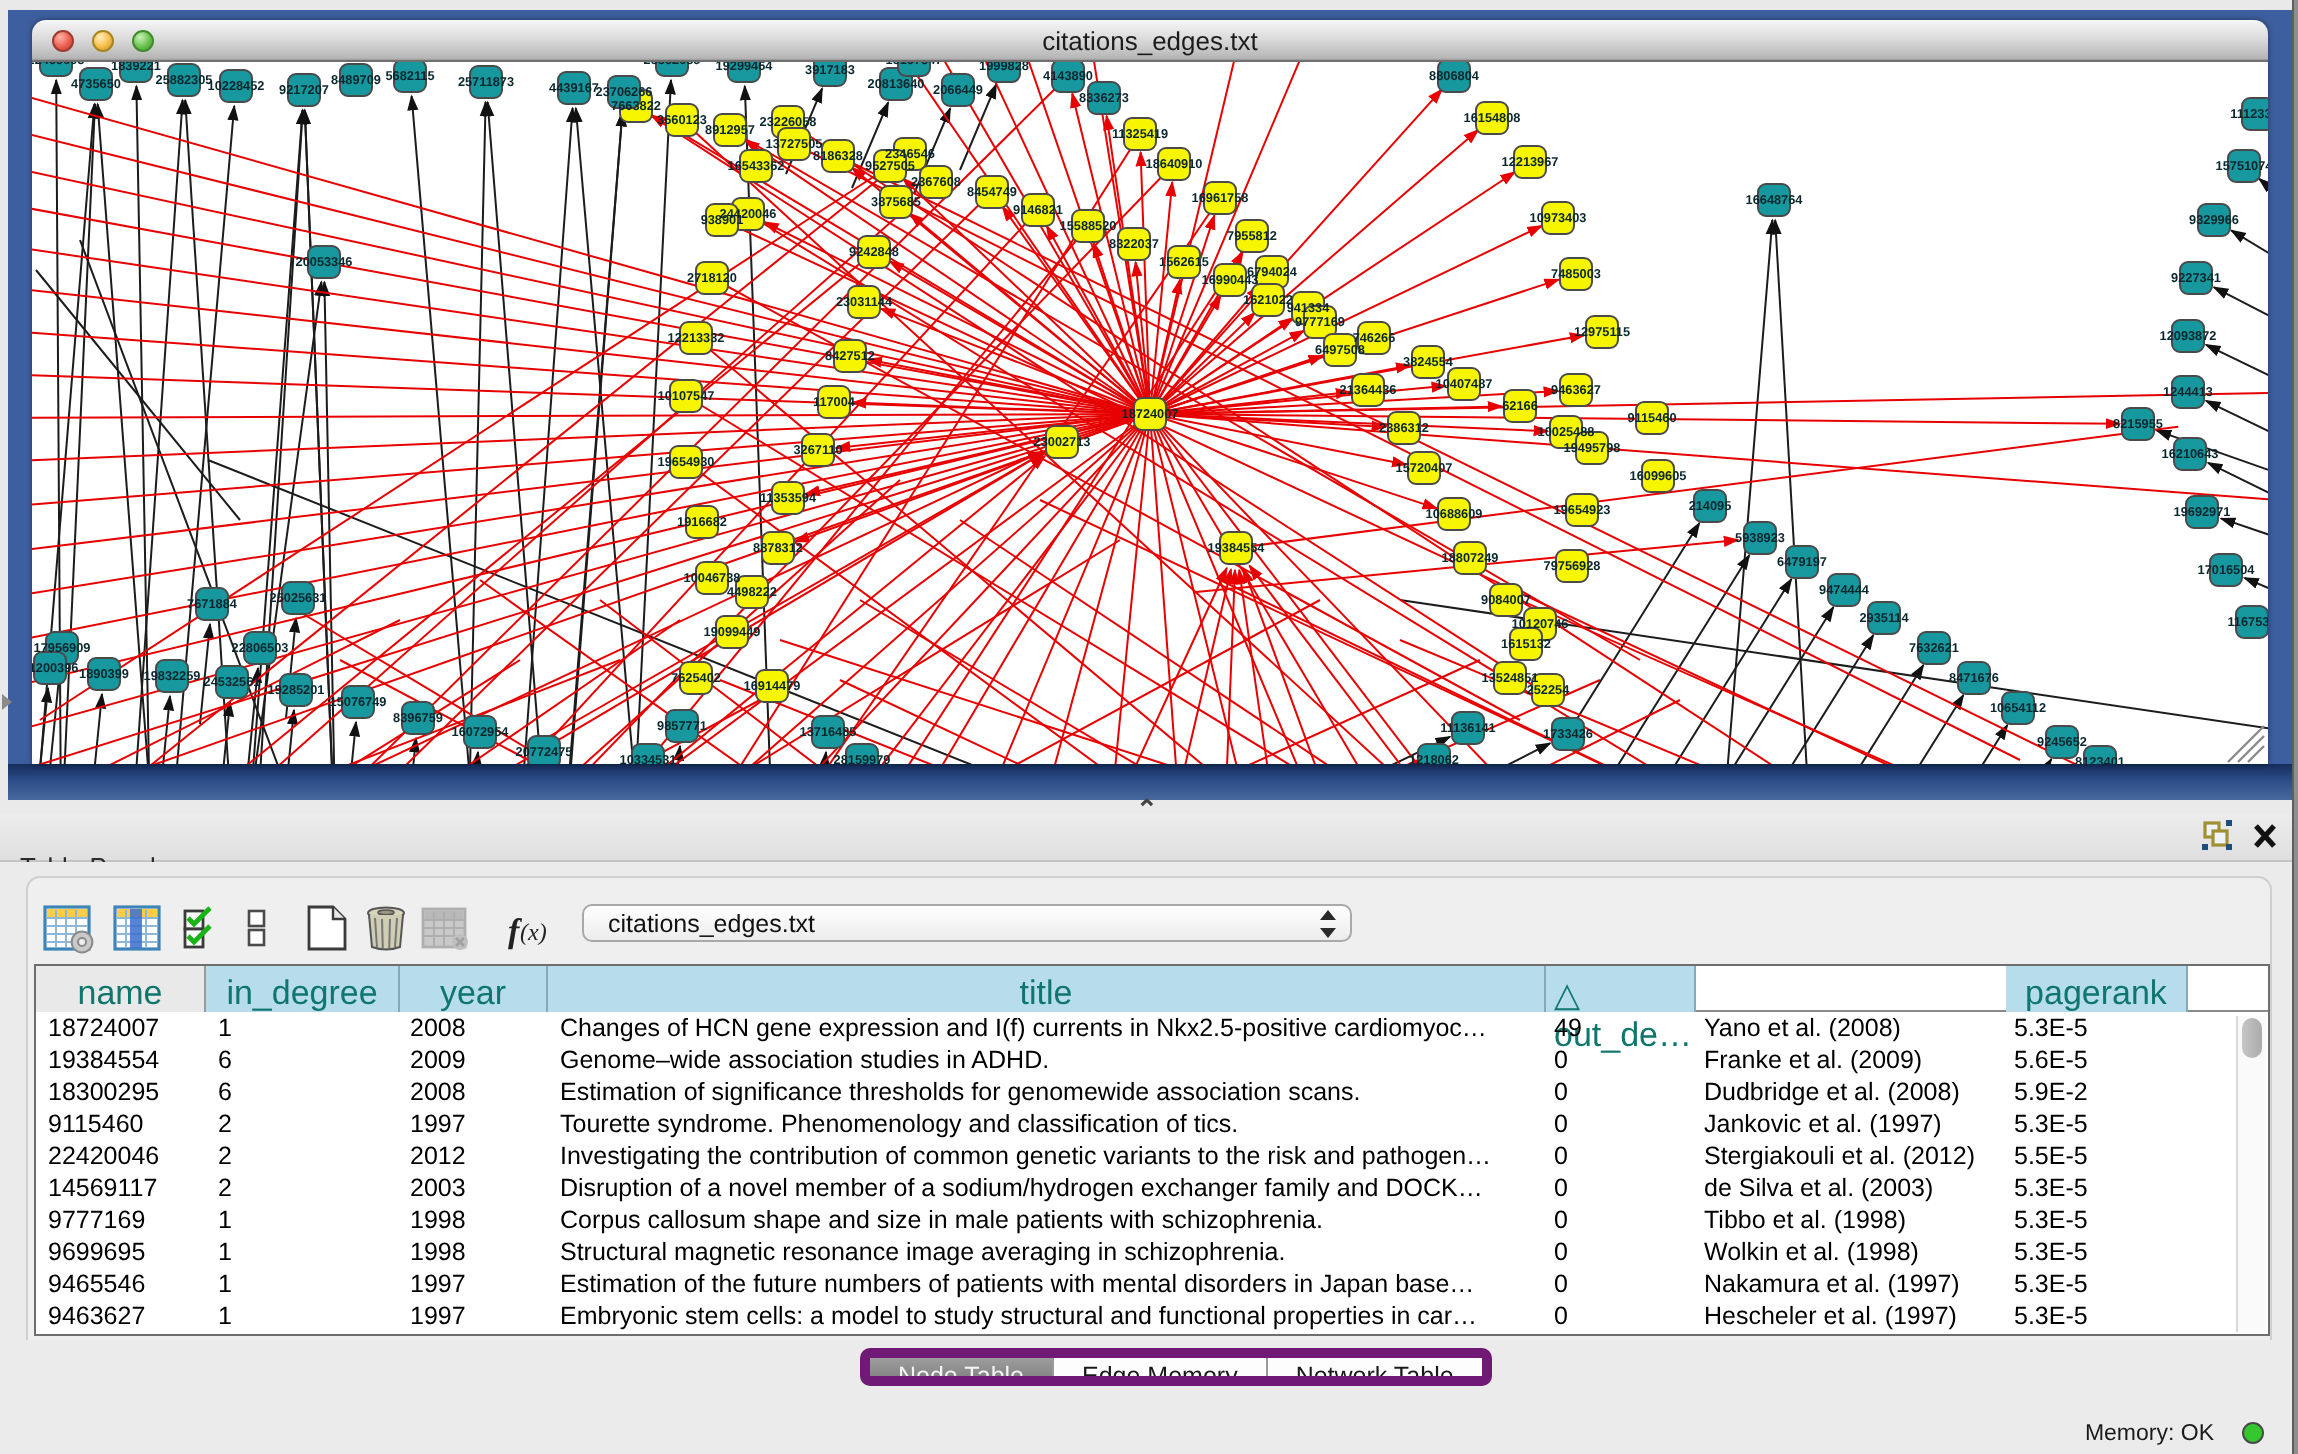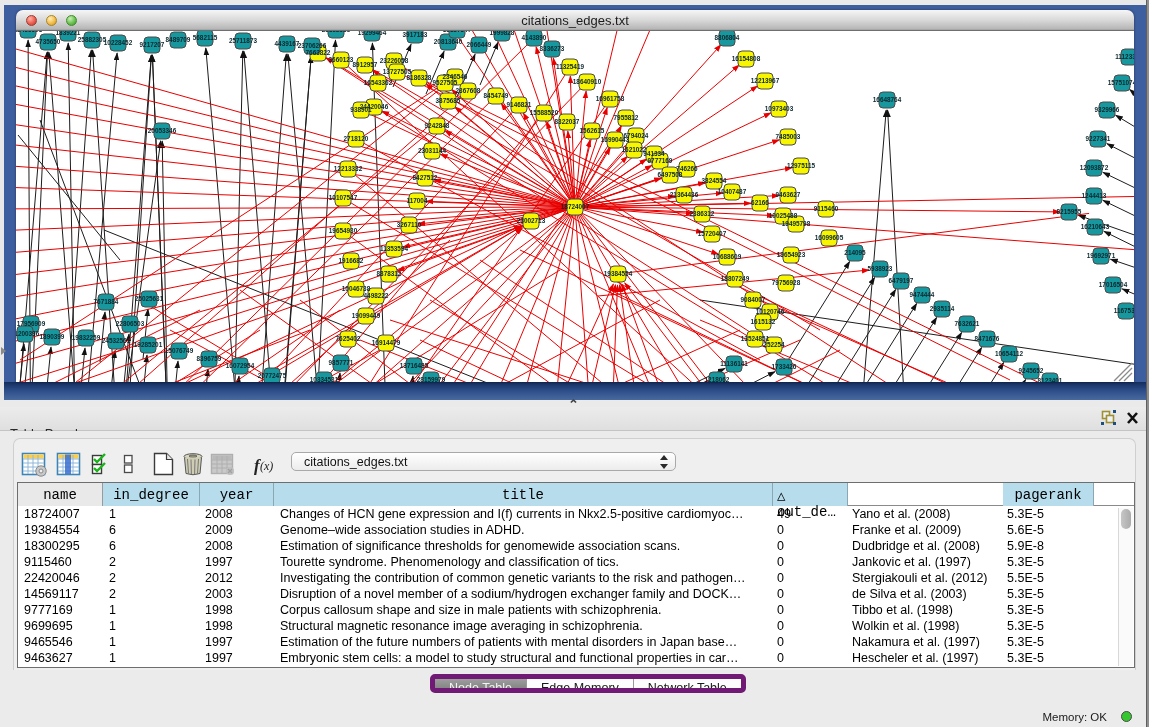--- a/index.html
+++ b/index.html
@@ -15,21 +15,21 @@
 #tlg { left:50px; background:radial-gradient(circle at 35% 30%, #c8f0b8, #6cc151 55%, #3f9130); border:1px solid #3f8d28;}
 #rightstrip { position:absolute; right:0; top:0; width:3.5px; height:727px; background:#8e8e8e; border-left:1px solid #5f5f5f; }
 #gripstrip { position:absolute; left:0; top:400px; width:1149px; height:7px; background:#eaeaea; }
 #caret { position:absolute; left:568px; top:397px; color:#444; font-size:13px; font-weight:bold; }
 #tphead { position:absolute; left:0; top:407px; width:1149px; height:24px; background:linear-gradient(180deg,#ececec,#dfdfdf); border-bottom:1px solid #c4c4c4; }
 #tphead span { position:absolute; left:10px; top:4px; font-size:13px; color:#2a2a2a;margin-top:15px; }
 #panel { position:absolute; left:0; top:431px; width:1149px; height:296px; background:#ebebeb; }
 #container { position:absolute; left:13px; top:7px; width:1123px; height:232px; background:#efefef; border:1px solid #cfcfcf; border-radius:7px 7px 0 0; border-bottom:none; }
 #combo { position:absolute; left:277px; top:13px; width:385px; height:19px; background:linear-gradient(180deg,#ffffff,#ececec); border:1px solid #a9a9a9; border-radius:5px; font-size:12.5px; color:#111; padding:2px 0 0 12px; }
 #tableouter { position:absolute; left:3px; top:43px; width:1118px; height:186px; background:#ffffff; border:1px solid #6e6e6e; }
-#thead { position:absolute; left:0; top:0; width:100%; height:23px; background:#ffffff; border-bottom:1px solid #8a8a8a; font-size:14px; color:#000000;font-family:Liberation Mono, monospace; }
+#thead { position:absolute; left:0; top:0; width:100%; height:23px; background:#ffffff; border-bottom:1px solid #8a8a8a; font-size:17px; color:#0f766e; }
 #thead div { position:absolute; top:0; text-align:center; border-right:1px solid #8aa8b4; height:23px; padding-top:4px; background:#b7dcec;}
 #thead .h0 { left:0; width:85px; background:#e9e9e9; border-right:1px solid #9a9a9a;}
 #thead .h1 { left:85px; width:97px; }
 #thead .h2 { left:182px; width:74px; }
 #thead .h3 { left:256px; width:499px; }
 #thead .h4 { left:755px; width:75px; text-align:left; padding-left:4px;}
 #thead .h5 { left:830px; width:155px; }
 #thead .h6 { left:985px; width:91px; }
 #tbody { position:absolute; left:0; top:24px; width:100%; }
 .tr { position:relative; height:16px; font-size:12.5px; color:#000; white-space:nowrap; }
@@ -691,21 +691,21 @@
               <div class="c5">Franke et al. (2009)</div>
               <div class="c6">5.6E-5</div>
             </div>
 <div class="tr">
               <div class="c0">18300295</div>
               <div class="c1">6</div>
               <div class="c2">2008</div>
               <div class="c3">Estimation of significance thresholds for genomewide association scans.</div>
               <div class="c4">0</div>
               <div class="c5">Dudbridge et al. (2008)</div>
-              <div class="c6">5.9E-8</div>
+              <div class="c6">5.9E-2</div>
             </div>
 <div class="tr">
               <div class="c0">9115460</div>
               <div class="c1">2</div>
               <div class="c2">1997</div>
               <div class="c3">Tourette syndrome. Phenomenology and classification of tics.</div>
               <div class="c4">0</div>
               <div class="c5">Jankovic et al. (1997)</div>
               <div class="c6">5.3E-5</div>
             </div>

